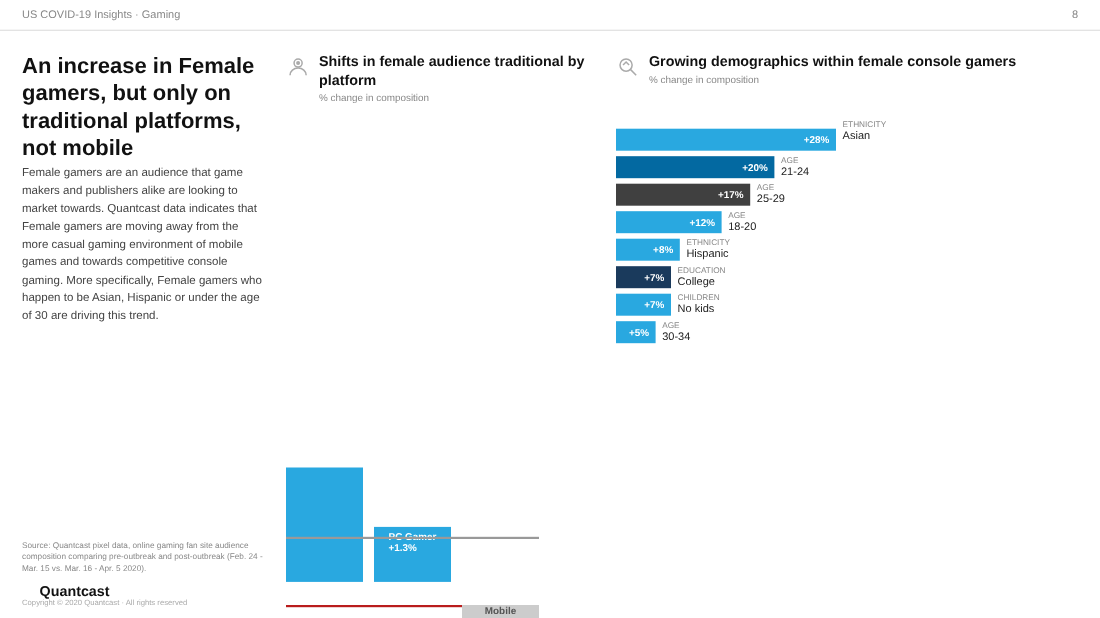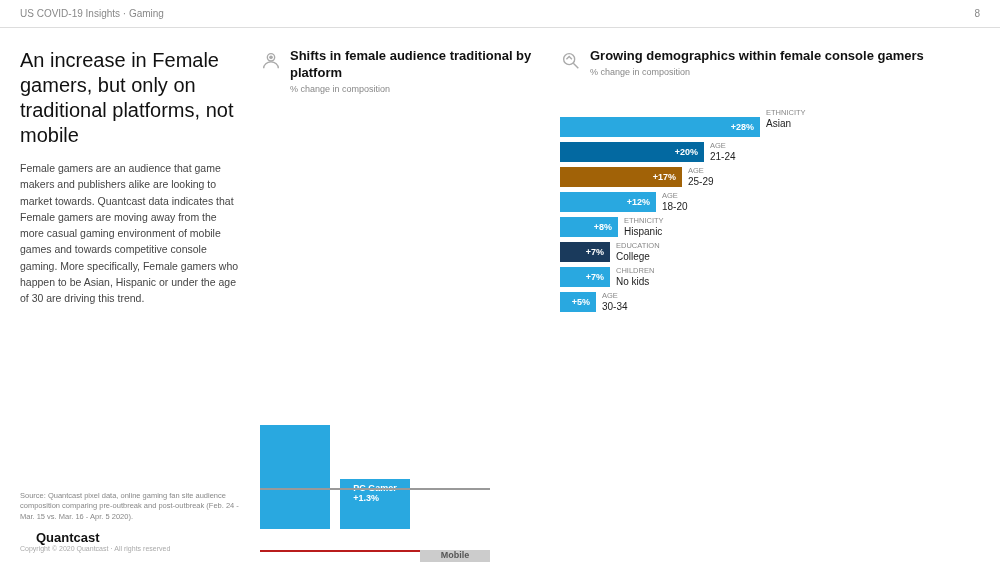--- a/index.html
+++ b/index.html
@@ -42,23 +42,23 @@
     
     .left-panel {
       width: 220px;
       flex-shrink: 0;
       display: flex;
       flex-direction: column;
       justify-content: space-between;
     }
     .left-heading {
       font-size: 20px;
-      font-weight: 400;
+      font-weight: 700;
       line-height: 1.25;
-      margin-bottom: 12px;
+      margin-bottom: 1px;
       color: #111;
     }
     .left-body {
       font-size: 10.5px;
       line-height: 1.55;
       color: #444;
       flex: 1;
     }
     .left-footer {
       margin-top: 16px;
@@ -306,21 +306,21 @@
         <span class="rbar-val">+20%</span>
       </div>
     </div>
     <div class="rbar-meta">
       <span class="rbar-category">AGE</span>
       <span class="rbar-name">21-24</span>
     </div>
   </div>
           <div class="rbar-row">
     <div class="rbar-rect-wrap">
-      <div class="rbar-rect" style="width:122px; background:#a16207;">
+      <div class="rbar-rect" style="width:122px; background:#404040;">
         <span class="rbar-val">+17%</span>
       </div>
     </div>
     <div class="rbar-meta">
       <span class="rbar-category">AGE</span>
       <span class="rbar-name">25-29</span>
     </div>
   </div>
           <div class="rbar-row">
     <div class="rbar-rect-wrap">

